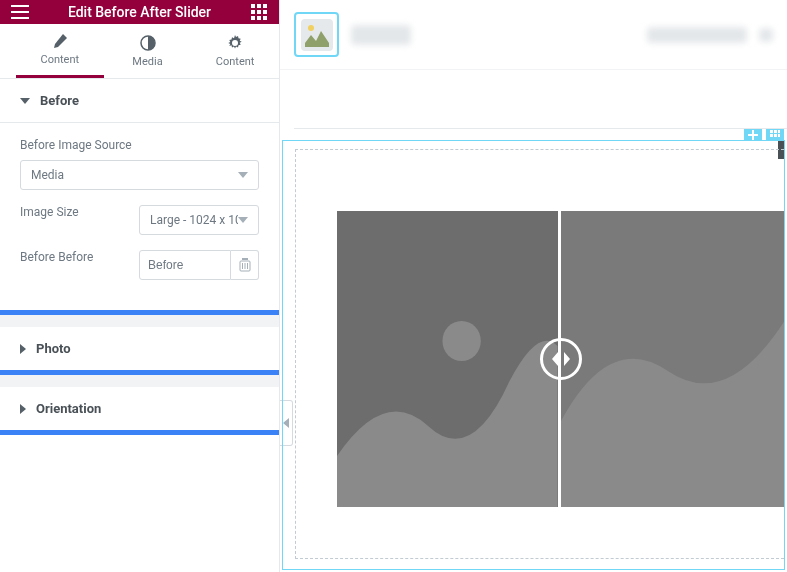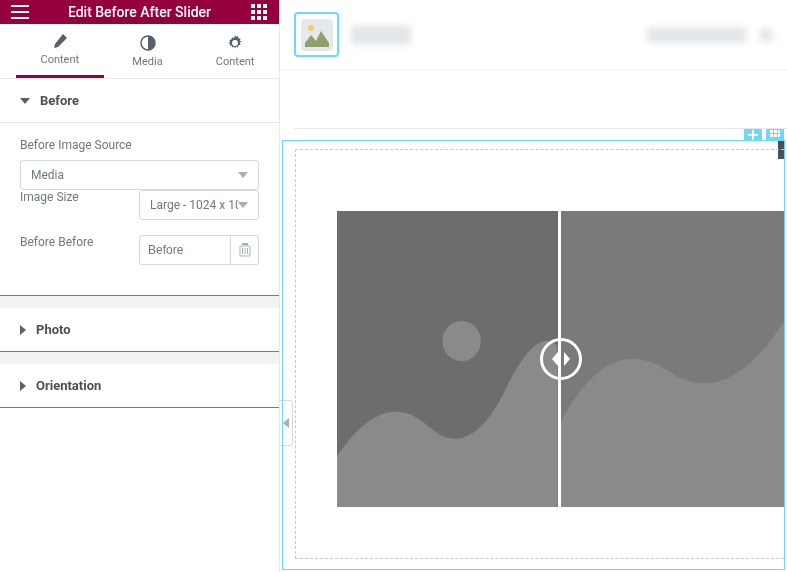--- a/index.html
+++ b/index.html
@@ -7,25 +7,25 @@
 .app { display: flex; width: 100%; height: 100%; }
 .sidebar { width: 280px; background: #fff; border-right: 1px solid #e6e9ec; display: flex; flex-direction: column; }
 .header { background: #93003c; color: #fff; height: 24px; display: flex; align-items: center; justify-content: space-between; padding: 0 8px; }
 .header .menu-icon, .header .apps-icon { width: 24px; height: 24px; display: flex; align-items: center; justify-content: center; cursor: pointer; }
 .header .title { flex: 1; text-align: center; font-size: 14px; font-weight: 500; }
 .tabs { display: flex; height: 55px; border-bottom: 1px solid #e6e9ec; background: #fff; padding-left: 16px; }
 .tab { flex: 1; display: flex; flex-direction: column; align-items: center; justify-content: center; cursor: pointer; gap: 4px; color: #6d7882; font-size: 11px; }
 .tab.active { border-bottom: 3px solid #93003c; }
 .tab-icon { font-size: 16px; color: #556068; }
 .sections { flex: 1; overflow-y: auto; }
-.section { border-bottom: 1px solid #3b82f6; }
+.section { border-bottom: 5px solid #3b82f6; }
 .section-header { display: flex; align-items: center; padding: 14px 20px; cursor: pointer; font-weight: 700; font-size: 13px; color: #495157; background: #fff; }
 .section-header .caret { margin-right: 10px; display: inline-flex; }
 .section-body { padding: 15px 20px; background: #fff; border-top: 1px solid #e6e9ec; }
-.field { }
+.field { margin-bottom: 15px; }
 .field-label { font-size: 12px; color: #6d7882; margin-bottom: 8px; display: block; }
 .select { width: 100%; height: 30px; border: 1px solid #d5dadf; background: #fff; padding: 0 10px; font-size: 12px; color: #6d7882; display: flex; align-items: center; justify-content: space-between; cursor: pointer; border-radius: 3px; }
 .image-preview { width: 100%; height: 104px; background: #d5dadf; border-radius: 3px; overflow: hidden; cursor: pointer; position: relative; }
 .row-field { display: flex; align-items: flex-start; justify-content: space-between; margin-bottom: 15px; }
 .row-field .field-label { margin-bottom: 0; }
 .row-field .select { width: 120px; }
 .input-group { display: flex; width: 120px; }
 .input-group input { flex: 1; height: 30px; border: 1px solid #d5dadf; padding: 0 8px; font-size: 12px; color: #6d7882; border-radius: 3px 0 0 3px; min-width: 0; }
 .input-group .reset-btn { width: 28px; height: 30px; border: 1px solid #d5dadf; border-left: none; background: #fff; cursor: pointer; display: flex; align-items: center; justify-content: center; color: #a4afb7; border-radius: 0 3px 3px 0; }
 .spacer-section { height: 12px; background: #f1f3f5; }

